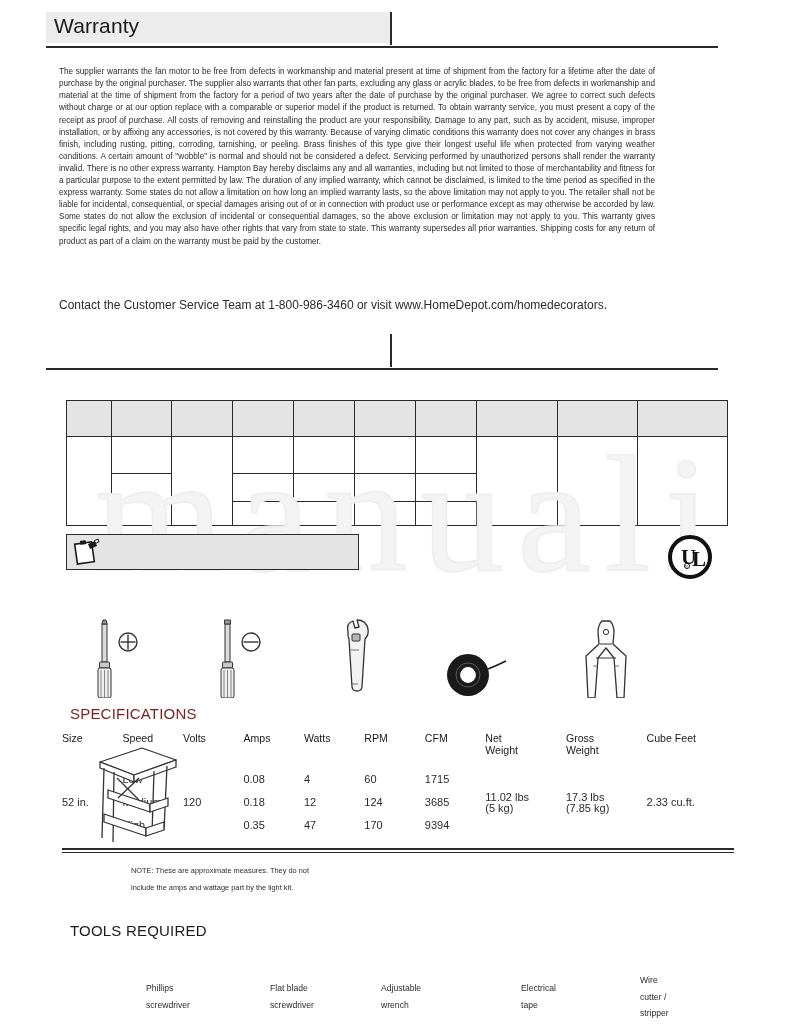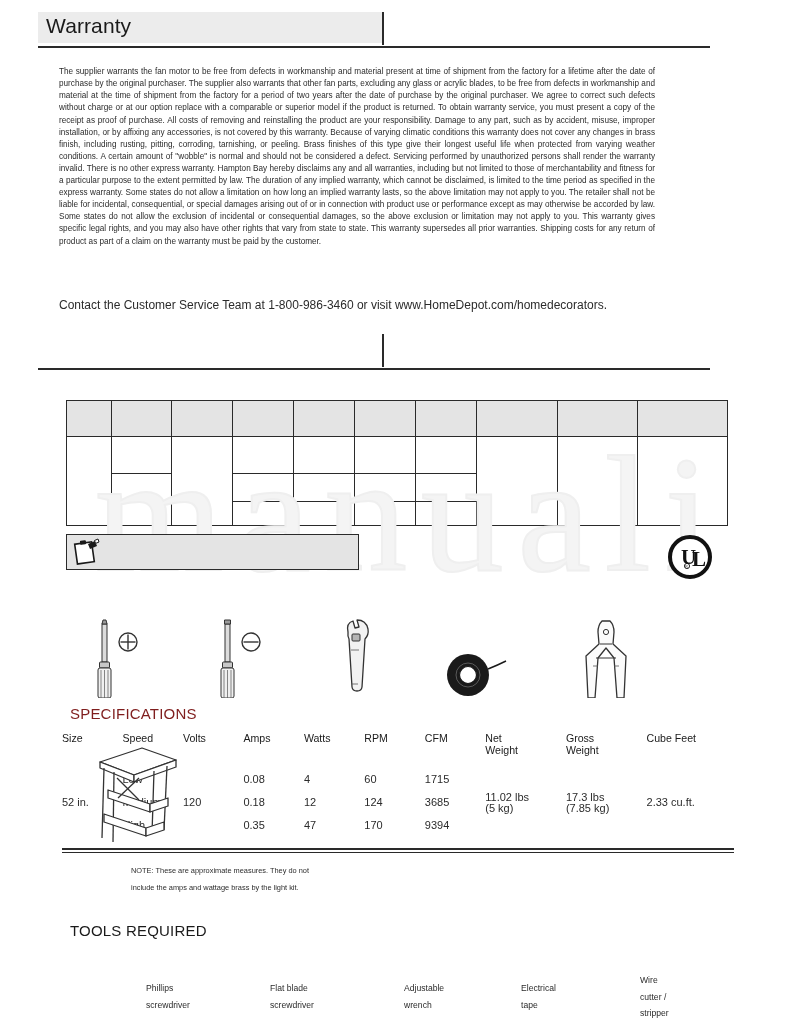--- a/index.html
+++ b/index.html
@@ -38,21 +38,21 @@
     -webkit-text-stroke: 2px #efefef;
     text-shadow: 0 0 0 #f4f4f4;
     pointer-events: none;
     z-index: 5;
     white-space: nowrap;
   }
 
   
   .section-head {
     position: absolute;
-    left: 38px;
+    left: 46px;
     width: 672px;
   }
   .section-head .bar {
     position: relative;
     height: 31px;
     background: #ececec;
     width: 345px;
     box-sizing: border-box;
   }
   .section-head .bar .title {
@@ -450,34 +450,34 @@
         <td>9394</td>
       </tr>
     </tbody>
   </table>
 
   <div class="spec-rule"></div>
   <div class="spec-rule2"></div>
 
   <div class="spec-note">
     <div>NOTE: These are approximate measures. They do not</div>
-    <div>include the amps and wattage brass by the light kit.</div>
+    <div>include the amps and wattage part by the light kit.</div>
   </div>
 
   <div class="tools-title">TOOLS REQUIRED</div>
 
   <div class="tool-label" style="left:146px; top:980px;">
     <div>Phillips</div>
     <div>screwdriver</div>
   </div>
   <div class="tool-label" style="left:270px; top:980px;">
     <div>Flat blade</div>
     <div>screwdriver</div>
   </div>
-  <div class="tool-label" style="left:381px; top:980px;margin-left:23px;">
+  <div class="tool-label" style="left:381px; top:980px;">
     <div>Adjustable</div>
     <div>wrench</div>
   </div>
   <div class="tool-label" style="left:640px; top:972px;">
     <div>Wire</div>
     <div>cutter /</div>
     <div>stripper</div>
   </div>
   <div class="tool-label" style="left:521px; top:980px;">
     <div>Electrical</div>

